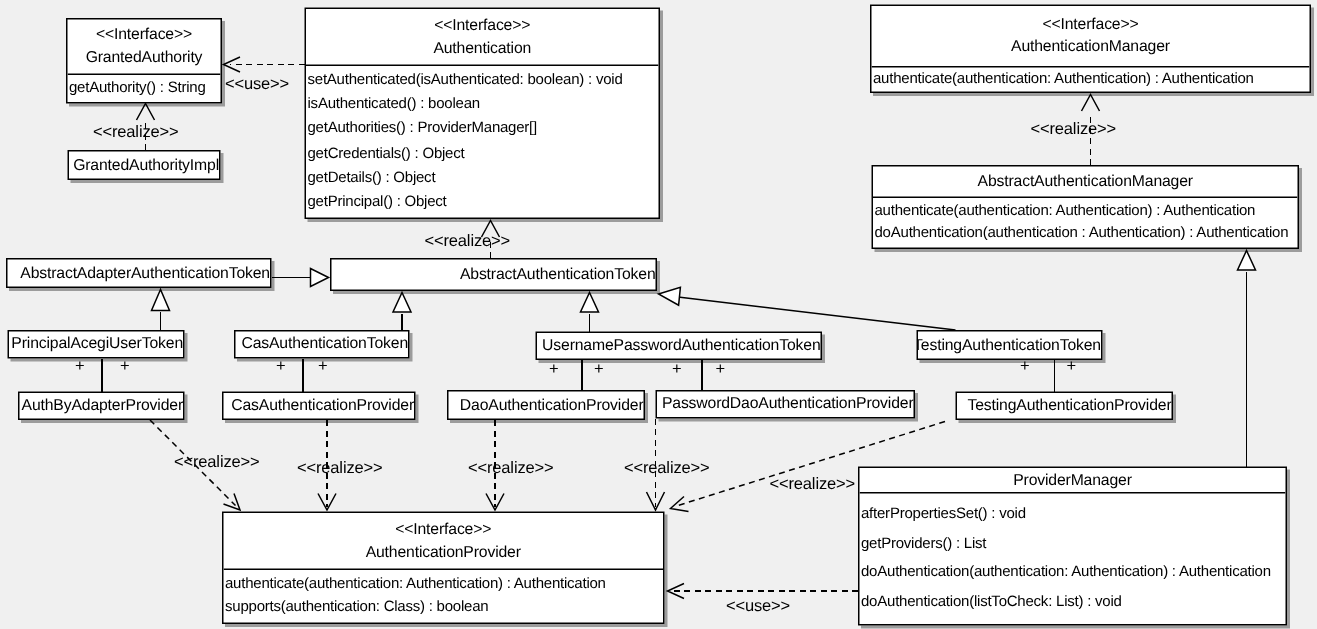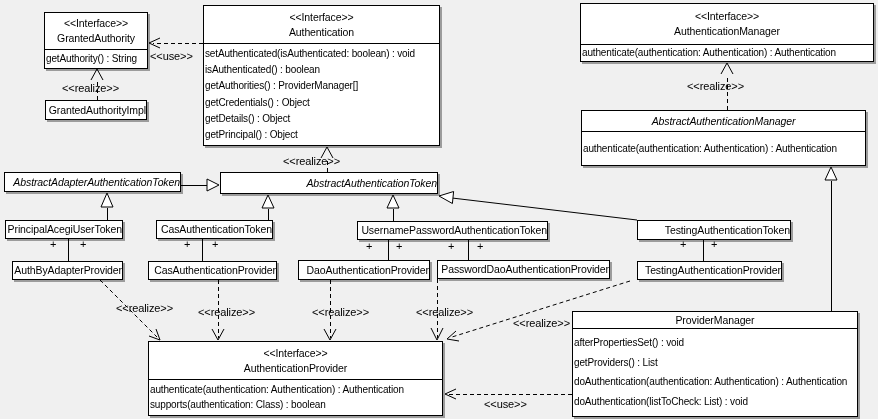--- a/index.html
+++ b/index.html
@@ -19,21 +19,21 @@
     border-bottom:1px solid #000;flex:0 0 auto;box-sizing:border-box;
   }
   .box.simple{justify-content:center;align-items:flex-end;padding-left:20px;}
   .stereo{font-size:10.5px;line-height:15px;white-space:nowrap;letter-spacing:-0.1px;}
   .cname{font-size:10.5px;line-height:15px;white-space:nowrap;letter-spacing:-0.1px;}
   .methods{
     flex:1 1 auto;display:flex;flex-direction:column;justify-content:space-evenly;
     padding:0 1px;overflow:hidden;
   }
   .m{font-size:10px;line-height:12px;white-space:nowrap;overflow:hidden;letter-spacing:-0.15px;}
-  .abs{font-style:italic;}
+  .abs{}
   .lbl{
     position:absolute;font-size:11px;white-space:nowrap;z-index:4;
     text-align:left;letter-spacing:-0.1px;color:#000;
   }
   .plus{
     position:absolute;font-size:11px;z-index:4;color:#000;
   }
   svg.edges{position:absolute;left:0;top:0;z-index:3;pointer-events:none;}
   .solidln{stroke:#000;stroke-width:1;fill:none;shape-rendering:crispEdges;}
   .solidln-d{stroke:#000;stroke-width:1;fill:none;}
@@ -83,20 +83,21 @@
     <div class="m">authenticate(authentication: Authentication) : Authentication</div>
   </div>
 </div>
 
 <div class="box" style="left:581px;top:110px;width:285px;height:56px">
   <div class="hdr" style="height:21px">
     <div class="cname abs">AbstractAuthenticationManager</div>
   </div>
   <div class="methods">
     <div class="m">authenticate(authentication: Authentication) : Authentication</div>
+    <div class="m abs">doAuthentication(authentication : Authentication) : Authentication</div>
   </div>
 </div>
 
 <div class="box simple" style="left:4px;top:172px;width:177px;height:20px">
   <div class="cname abs">AbstractAdapterAuthenticationToken</div>
 </div>
 
 <div class="box simple" style="left:220px;top:172px;width:218px;height:22px">
   <div class="cname abs">AbstractAuthenticationToken</div>
 </div>
@@ -106,21 +107,21 @@
 </div>
 
 <div class="box simple" style="left:156px;top:220px;width:117px;height:19px">
   <div class="cname">CasAuthenticationToken</div>
 </div>
 
 <div class="box simple" style="left:357px;top:221px;width:191px;height:19px">
   <div class="cname">UsernamePasswordAuthenticationToken</div>
 </div>
 
-<div class="box simple" style="left:637px;top:220px;width:154px;height:20px">
+<div class="box simple" style="left:611px;top:220px;width:124px;height:20px">
   <div class="cname">TestingAuthenticationToken</div>
 </div>
 
 <div class="box simple" style="left:12px;top:261px;width:111px;height:19px">
   <div class="cname">AuthByAdapterProvider</div>
 </div>
 
 <div class="box simple" style="left:148px;top:261px;width:129px;height:19px">
   <div class="cname">CasAuthenticationProvider</div>
 </div>

